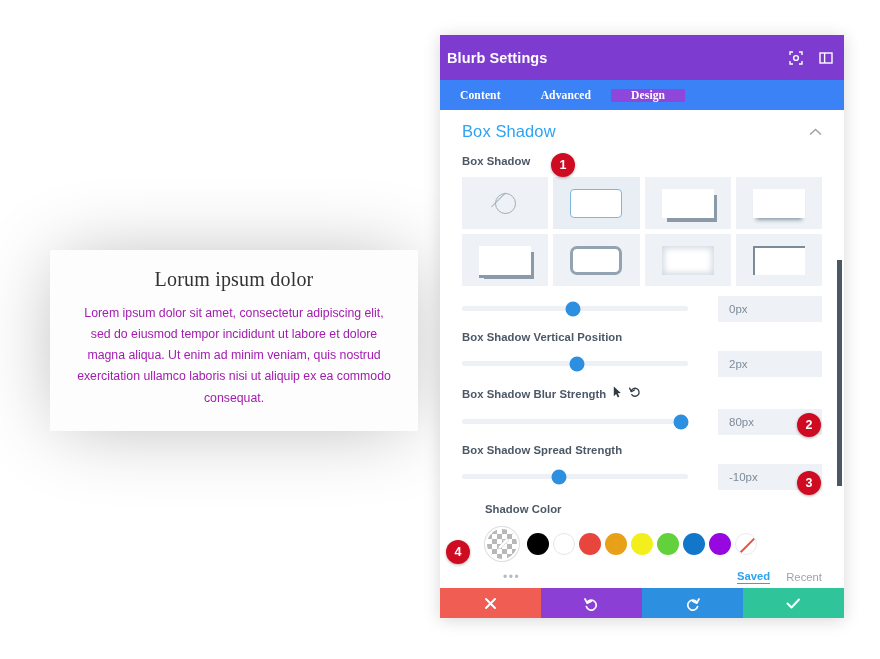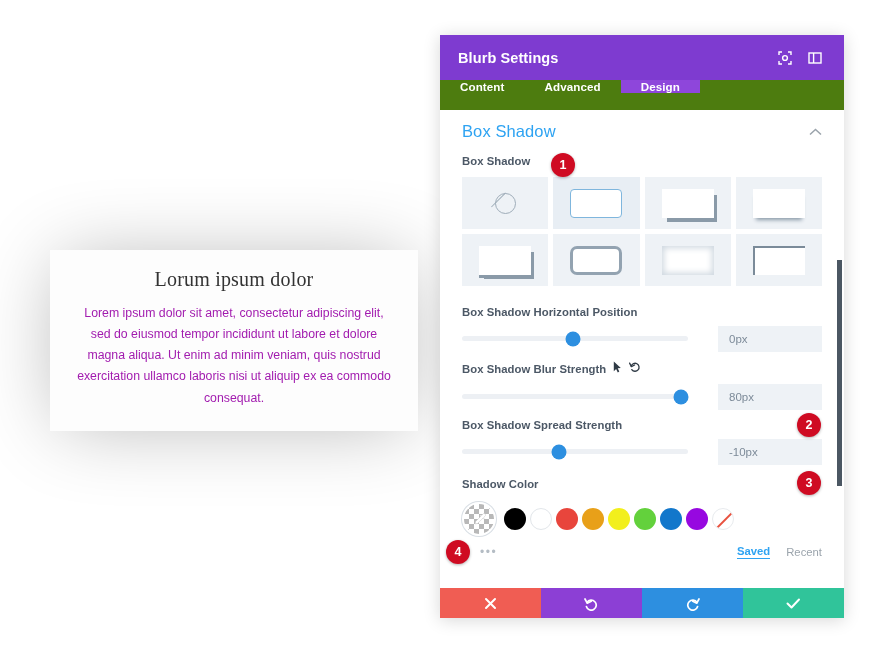--- a/index.html
+++ b/index.html
@@ -61,21 +61,21 @@
     box-shadow: 0 2px 16px rgba(0,0,0,0.16);
     overflow: hidden;
   }
 
   
   #panel-header {
     height: 45px;
     background: #7e3bd0;
     display: flex;
     align-items: center;
-    padding: 0 18px;
+    padding: 0 7px;
     box-sizing: border-box;
   }
   #panel-title {
     color: #ffffff;
     font-size: 14.5px;
     font-weight: bold;
     flex: 1;
     letter-spacing: 0.1px;
   }
   .header-icon {
@@ -83,23 +83,24 @@
     display: flex;
     align-items: center;
     justify-content: center;
     margin-left: 8px;
     cursor: pointer;
   }
 
   
   #panel-tabs {
     height: 30px;
-    background: #4d7c0f;
-    display: flex;
-    align-items: flex-start;
+    background: #3b82f6;
+    display: flex;
+    align-items: center;
+    font-family: Liberation Serif, serif;
   }
   .panel-tab {
     display: flex;
     align-items: center;
     padding: 0 20px;
     color: #ffffff;
     font-size: 11.6px;
     font-weight: bold;
     cursor: pointer;
     letter-spacing: 0.1px;
@@ -233,21 +234,21 @@
     display: flex;
     align-items: center;
     padding-left: 11px;
     box-sizing: border-box;
     font-size: 11.5px;
     color: #7d8b99;
     cursor: text;
   }
 
   
-  #shadow-color-field { margin-top: 24px; }
+  #shadow-color-field { margin-top: 24px; margin-left: 23px; }
   #swatch-row {
     display: flex;
     align-items: center;
     gap: 4px;
     margin-top: 12px;
     position: relative;
   }
   .swatch {
     width: 22px; height: 22px;
     border-radius: 50%;
@@ -432,29 +433,37 @@
           </div>
         <div class="preset-tile">
             <div class="preset-box pb-inset"></div>
           </div>
         <div class="preset-tile">
             <div class="preset-box pb-lcorner"></div>
           </div>
       </div>
 
       <div class="slider-field">
-        <div class="field-label">Box Shadow Horizontal Position</div>
         <div class="slider-row">
           <div class="slider-track">
             <div class="slider-thumb" style="left:49%"></div>
           </div>
           <div class="slider-value">0px</div>
         </div>
       </div>
 
+      <div class="slider-field">
+        <div class="field-label">Box Shadow Vertical Position</div>
+        <div class="slider-row">
+          <div class="slider-track">
+            <div class="slider-thumb" style="left:51%"></div>
+          </div>
+          <div class="slider-value">2px</div>
+        </div>
+      </div>
 
       <div class="slider-field">
         <div class="field-label">
           <span>Box Shadow Blur Strength</span>
           <span class="cursor-glyph">
             <svg width="9" height="12" viewBox="0 0 9 12">
                 <path d="M0.8 0.6L0.8 10.2L3.1 7.9L4.8 11.4L6.3 10.6L4.7 7.3L7.8 7.1Z" fill="#2f3a45"></path>
               </svg>
           </span>
           <span class="reset-glyph">

